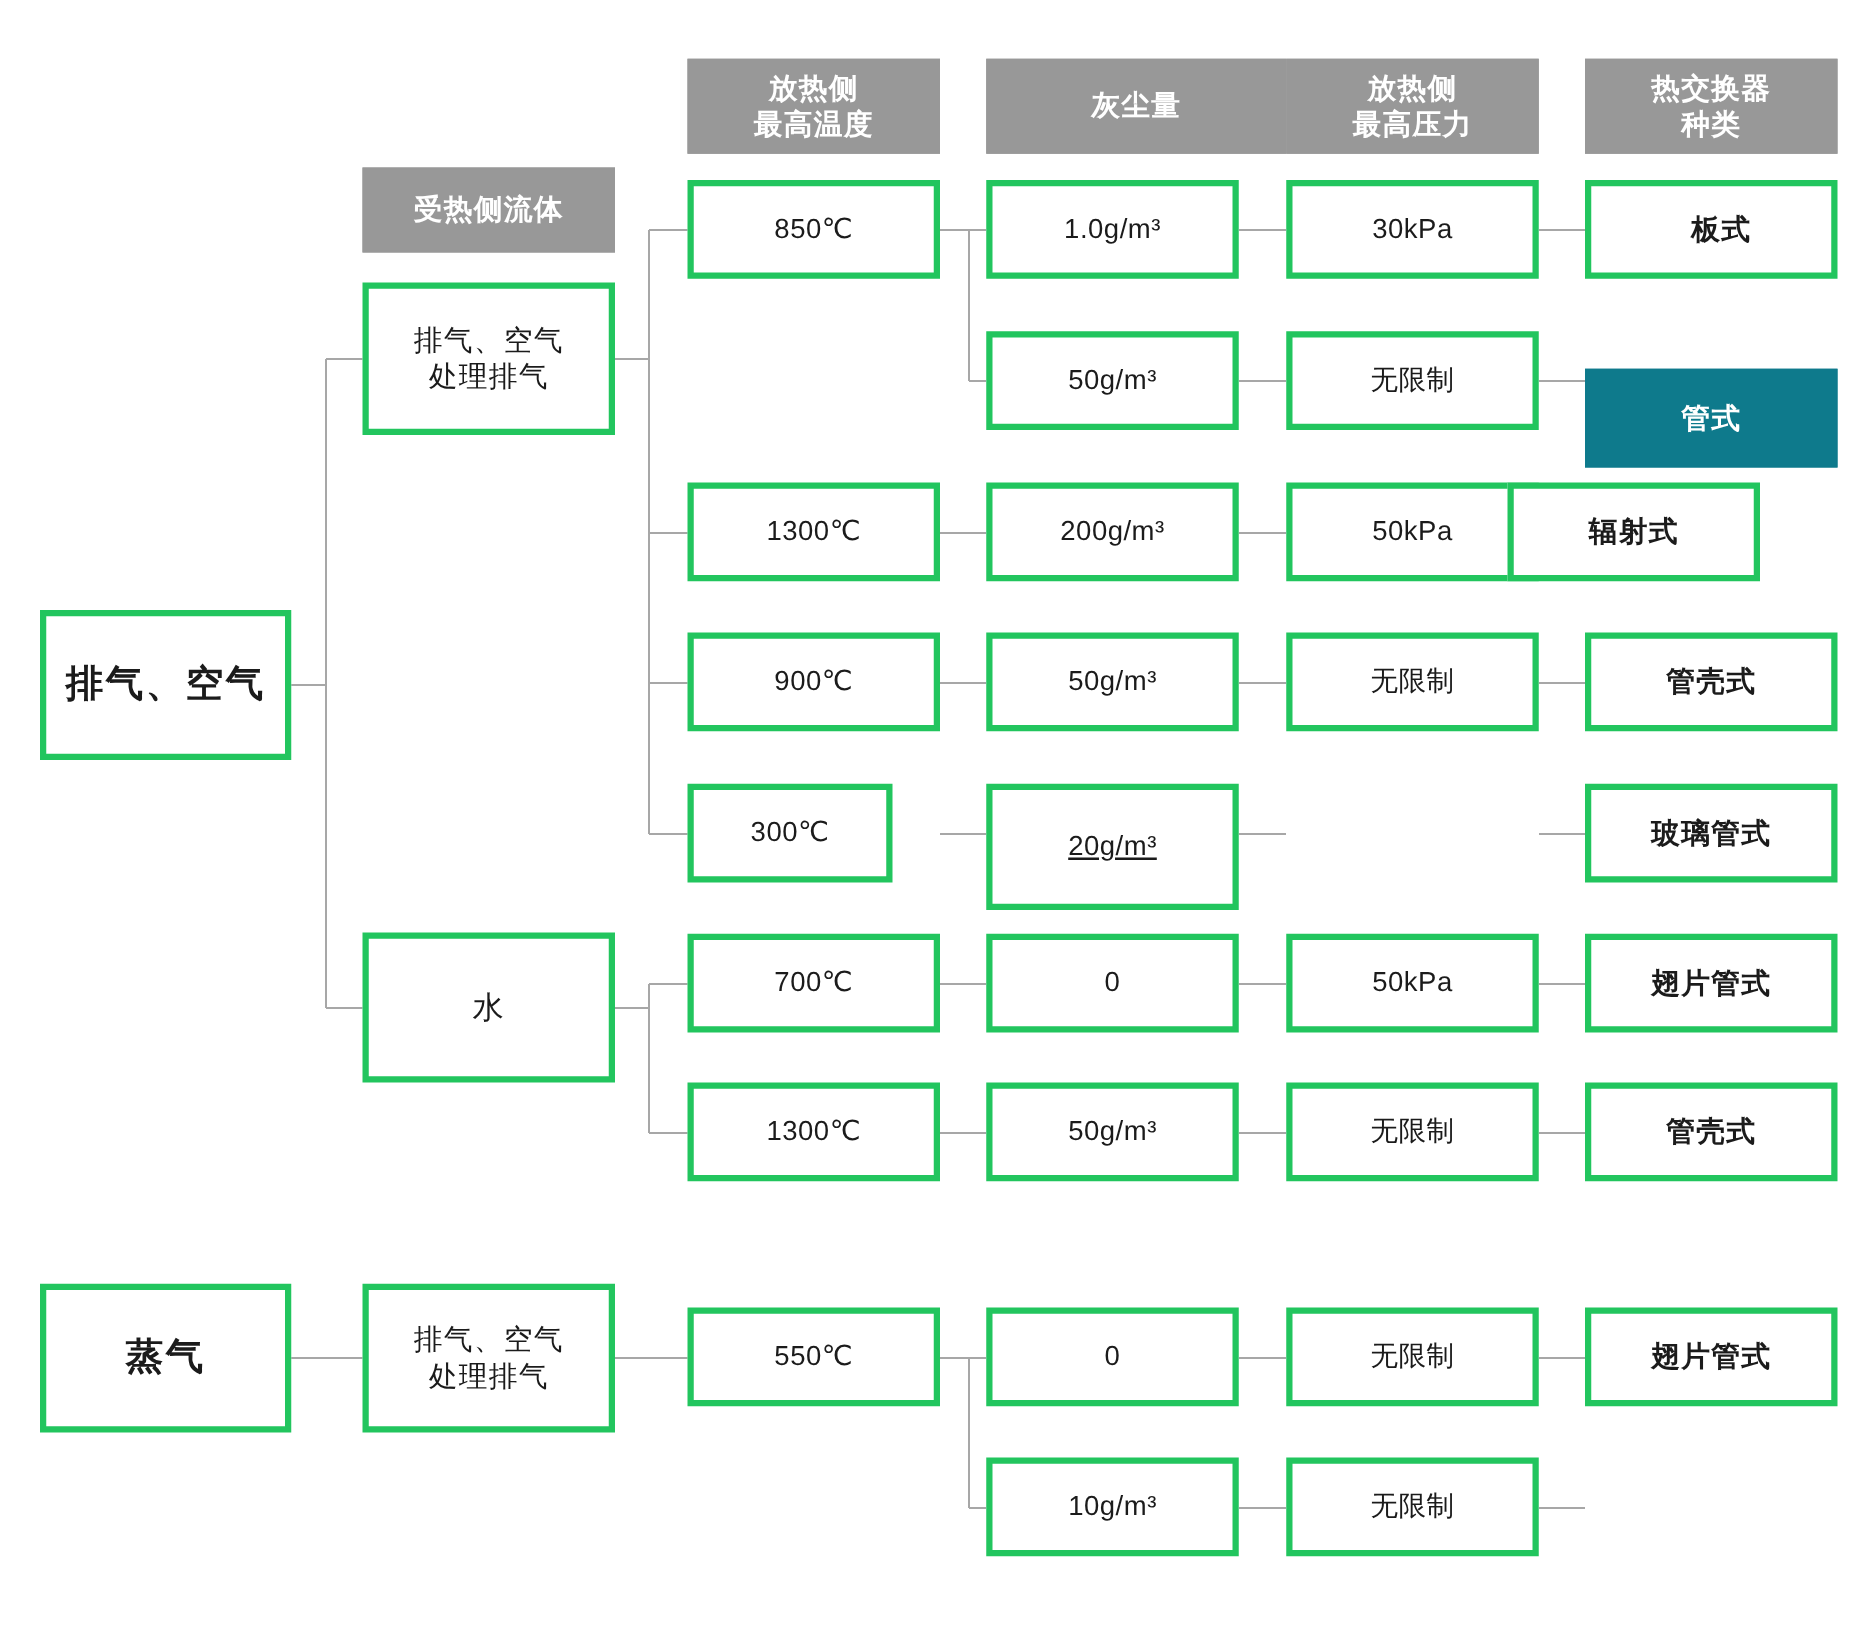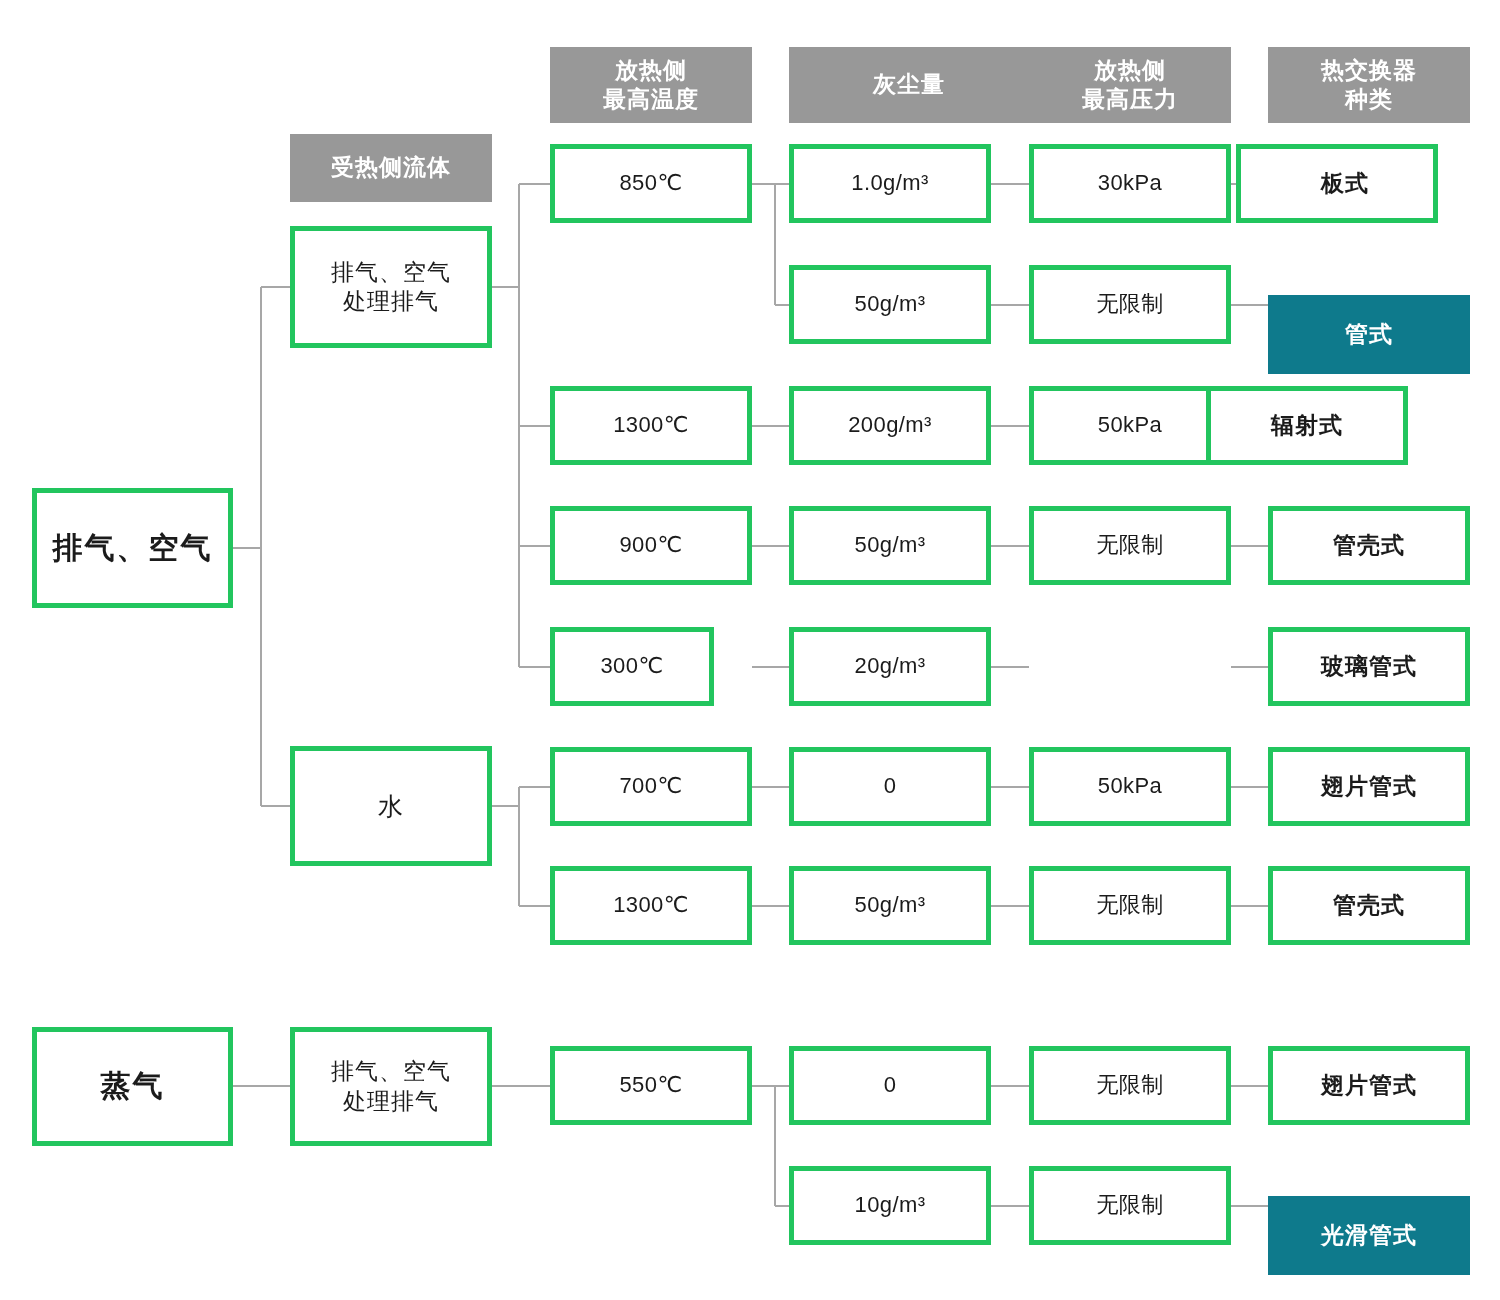--- a/index.html
+++ b/index.html
@@ -170,52 +170,51 @@
 处理排气</div>
 
   <div class="node fluid single" style="left:290px;top:746px;width:202px;height:120px;">水</div>
 
   <div class="node fluid" style="left:290px;top:1027px;width:202px;height:119px;">排气、空气
 处理排气</div>
 
   <div class="node cell" style="left:550px;top:144px;width:202px;height:79px;">850℃</div>
   <div class="node cell" style="left:789px;top:144px;width:202px;height:79px;">1.0g/m³</div>
   <div class="node cell" style="left:1029px;top:144px;width:202px;height:79px;">30kPa</div>
-  <div class="node type" style="left:1236px;top:144px;width:202px;height:79px;padding-left:16px;">板式</div>
+  <div class="node type" style="left:1268px;top:144px;width:202px;height:79px;padding-left:16px;">板式</div>
 
   <div class="node cell" style="left:789px;top:265px;width:202px;height:79px;">50g/m³</div>
   <div class="node cell" style="left:1029px;top:265px;width:202px;height:79px;">无限制</div>
   <div class="node type highlight" style="left:1268px;top:265px;width:202px;height:79px;">管式</div>
 
   <div class="node cell" style="left:550px;top:386px;width:202px;height:79px;">1300℃</div>
   <div class="node cell" style="left:789px;top:386px;width:202px;height:79px;">200g/m³</div>
   <div class="node cell" style="left:1029px;top:386px;width:202px;height:79px;">50kPa</div>
   <div class="node type" style="left:1206px;top:386px;width:202px;height:79px;">辐射式</div>
 
   <div class="node cell" style="left:550px;top:506px;width:202px;height:79px;">900℃</div>
   <div class="node cell" style="left:789px;top:506px;width:202px;height:79px;">50g/m³</div>
   <div class="node cell" style="left:1029px;top:506px;width:202px;height:79px;">无限制</div>
   <div class="node type" style="left:1268px;top:506px;width:202px;height:79px;">管壳式</div>
 
   <div class="node cell" style="left:550px;top:627px;width:164px;height:79px;">300℃</div>
-  <div class="node cell" style="left:789px;top:627px;width:202px;height:79px;">20g/m³</div>
+  <div class="node cell" style="left:789px;top:627px;width:202px;height:101px;text-decoration:underline;">20g/m³</div>
   <div class="node type" style="left:1268px;top:627px;width:202px;height:79px;">玻璃管式</div>
 
   <div class="node cell" style="left:550px;top:747px;width:202px;height:79px;">700℃</div>
   <div class="node cell" style="left:789px;top:747px;width:202px;height:79px;">0</div>
   <div class="node cell" style="left:1029px;top:747px;width:202px;height:79px;">50kPa</div>
   <div class="node type" style="left:1268px;top:747px;width:202px;height:79px;">翅片管式</div>
 
   <div class="node cell" style="left:550px;top:866px;width:202px;height:79px;">1300℃</div>
   <div class="node cell" style="left:789px;top:866px;width:202px;height:79px;">50g/m³</div>
   <div class="node cell" style="left:1029px;top:866px;width:202px;height:79px;">无限制</div>
   <div class="node type" style="left:1268px;top:866px;width:202px;height:79px;">管壳式</div>
 
   <div class="node cell" style="left:550px;top:1046px;width:202px;height:79px;">550℃</div>
   <div class="node cell" style="left:789px;top:1046px;width:202px;height:79px;">0</div>
   <div class="node cell" style="left:1029px;top:1046px;width:202px;height:79px;">无限制</div>
   <div class="node type" style="left:1268px;top:1046px;width:202px;height:79px;">翅片管式</div>
 
   <div class="node cell" style="left:789px;top:1166px;width:202px;height:79px;">10g/m³</div>
   <div class="node cell" style="left:1029px;top:1166px;width:202px;height:79px;">无限制</div>
-  <div class="node type highlight" style="left:1268px;top:1166px;width:202px;height:79px;">光滑管式</div>
 
 </div>
 
 </body></html>

